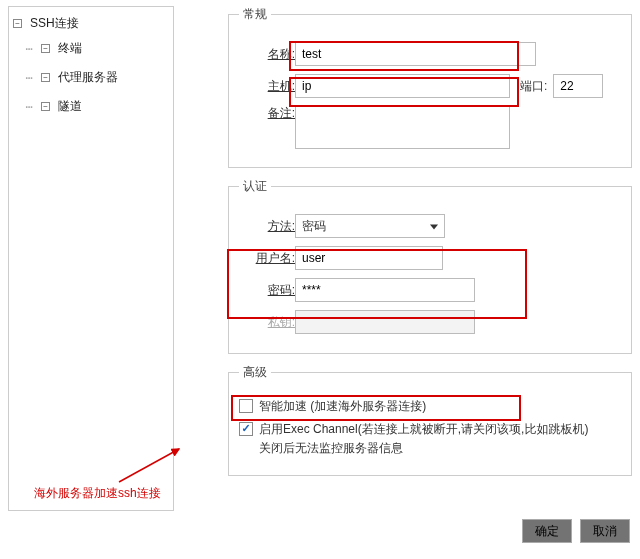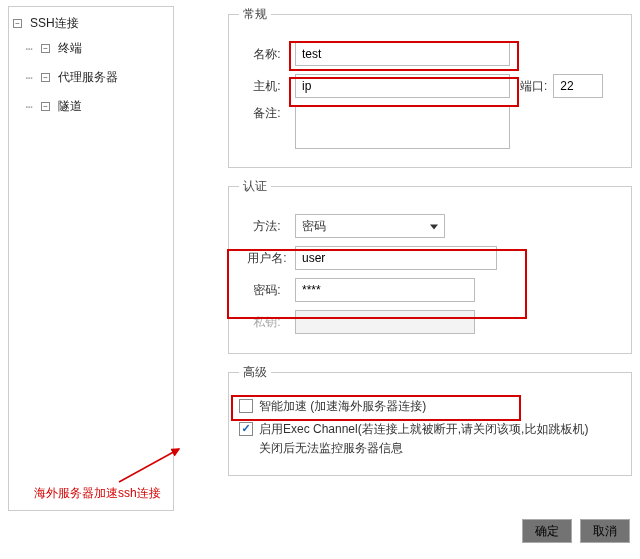--- a/index.html
+++ b/index.html
@@ -93,23 +93,24 @@
     font-size: 12px;
   }
   .form-row {
     display: flex;
     align-items: center;
     margin: 6px 0;
     min-height: 26px;
   }
   .form-row label.fld {
     width: 56px;
-    text-align: center;
+    text-align: right;
     color: #333;
     flex-shrink: 0;
+    text-decoration: underline;
   }
   .form-row label.fld.disabled { color: #aaa; }
   .form-row input[type=text],
   .form-row input[type=password] {
     height: 24px;
     border: 1px solid #bbb;
     padding: 2px 6px;
     font-size: 12px;
     background: #fff;
   }
@@ -230,21 +231,21 @@
 
   <div class="form-panel">
 
     <fieldset>
       <legend>常规</legend>
       <div class="red-box rb-name"></div>
       <div class="red-box rb-host"></div>
 
       <div class="form-row">
         <label class="fld">名称:</label>
-        <input type="text" style="width: 215px;" value="test">
+        <input type="text" style="width: 241px;" value="test">
       </div>
       <div class="form-row">
         <label class="fld">主机:</label>
         <input type="text" style="width: 215px;" value="ip">
         <label style="margin-left:10px">端口:</label>
         <input type="text" style="width: 50px; margin-left: 6px;" value="22">
       </div>
       <div class="form-row" style="align-items:flex-start">
         <label class="fld">备注:</label>
         <textarea style="width: 215px; height: 44px;"></textarea>
@@ -256,21 +257,21 @@
       <div class="red-box rb-userpass"></div>
 
       <div class="form-row">
         <label class="fld">方法:</label>
         <div class="select">
           <span>密码</span>
         </div>
       </div>
       <div class="form-row">
         <label class="fld">用户名:</label>
-        <input type="text" style="width: 202px;" value="user">
+        <input type="text" style="width: 148px;" value="user">
       </div>
       <div class="form-row">
         <label class="fld">密码:</label>
         <input type="text" style="width: 180px;" value="****">
       </div>
       <div class="form-row">
         <label class="fld disabled">私钥:</label>
         <input type="text" class="disabled" style="width: 180px;" disabled="">
         <div style="flex:1"></div>
       </div>

